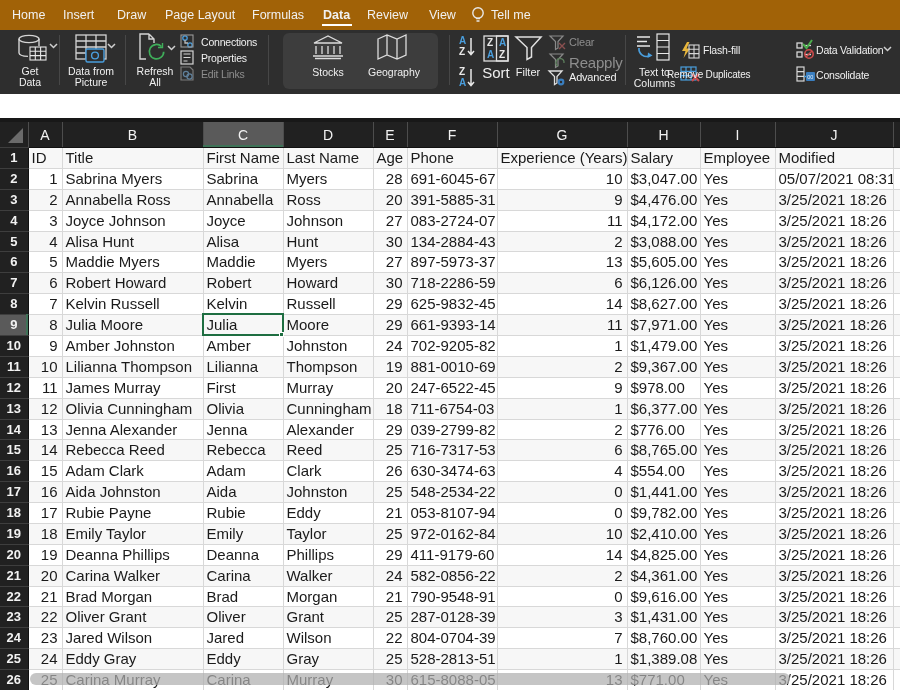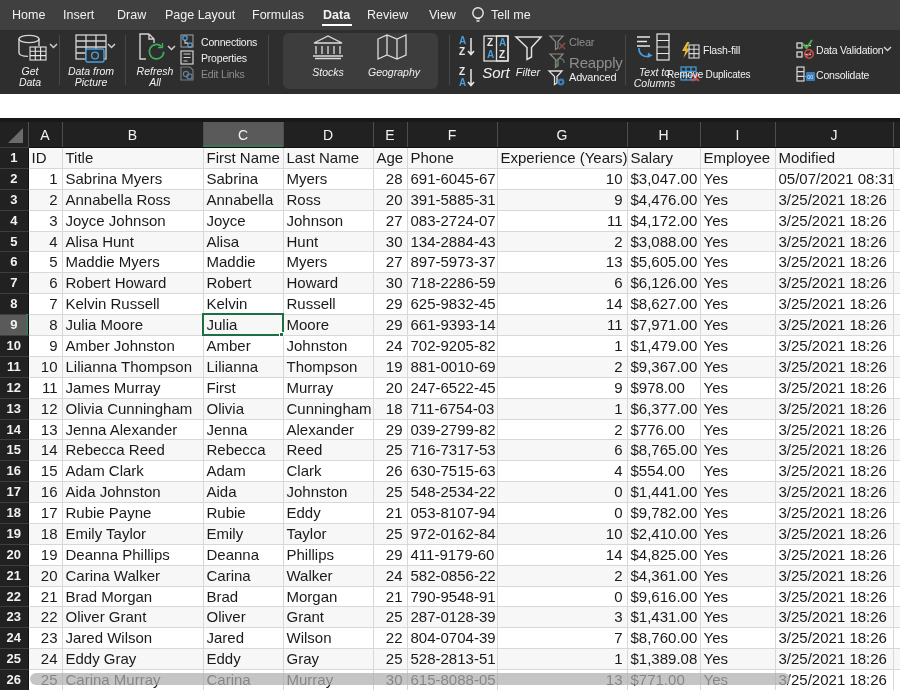--- a/index.html
+++ b/index.html
@@ -1,25 +1,25 @@
 <!DOCTYPE html>
 <html><head>
 <meta charset="utf-8">
 <style>
   * { margin:0; padding:0; box-sizing:border-box; }
   html,body { width:900px; height:690px; }
   #app { position:relative; width:900px; height:690px; background:#fff;
          font-family:"Liberation Sans", sans-serif; overflow:hidden; }
   
-  #menubar { position:absolute; top:0; left:0; width:900px; height:30px; background:#404040; }
+  #menubar { position:absolute; top:0; left:0; width:900px; height:30px; background:#a16207; }
   #menubar span { position:absolute; top:8px; font-size:12.5px; font-weight:400; color:#f1f1f1; }
   
   #ribbon { position:absolute; top:30px; left:0; width:900px; height:64px; background:#2e2e2e; }
   #ribbon .sep { position:absolute; top:5px; width:1px; height:50px; background:#474747; }
-  .rlabel { position:absolute; color:#f0f0f0; font-size:10.5px; text-align:center; line-height:11px;font-style:italic; }
+  .rlabel { position:absolute; color:#f0f0f0; font-size:10.5px; text-align:center; line-height:11px; }
   .rlabel2 { position:absolute; color:#f0f0f0; font-size:11px; letter-spacing:-.2px; }
   .gray { color:#8e8e8e !important; }
   #panel { position:absolute; left:283px; top:3px; width:155px; height:56px; background:#3d3d3d; border-radius:6px; }
   
   #fbar { position:absolute; top:94px; left:0; width:900px; height:28px; background:#232323; }
   #namebox { position:absolute; left:6px; top:1px; width:53px; height:20px;
              border:1px solid #767676; border-radius:2px; background:#2a2a2a; color:#fff; font-size:10px; font-weight:700;
              text-align:center; line-height:18px; letter-spacing:-.2px; }
   #fbar .white-underline { position:absolute; left:152px; top:22px; width:748px; height:2px; background:#f5f5f5; }
   
@@ -458,21 +458,21 @@
             <td class="c">3/25/2021 18:26</td>
             <td class="c"></td>
           </tr>
           <tr class=" ">
             <td class="rh ">16</td>
             <td class="c num">15</td>
             <td class="c">Adam Clark</td>
             <td class="c">Adam</td>
             <td class="c">Clark</td>
             <td class="c num">26</td>
-            <td class="c">630-7515-63</td>
+            <td class="c">630-3474-63</td>
             <td class="c num">4</td>
             <td class="c">$554.00</td>
             <td class="c">Yes</td>
             <td class="c">3/25/2021 18:26</td>
             <td class="c"></td>
           </tr>
           <tr class="odd ">
             <td class="rh ">17</td>
             <td class="c num">16</td>
             <td class="c">Aida Johnston</td>

